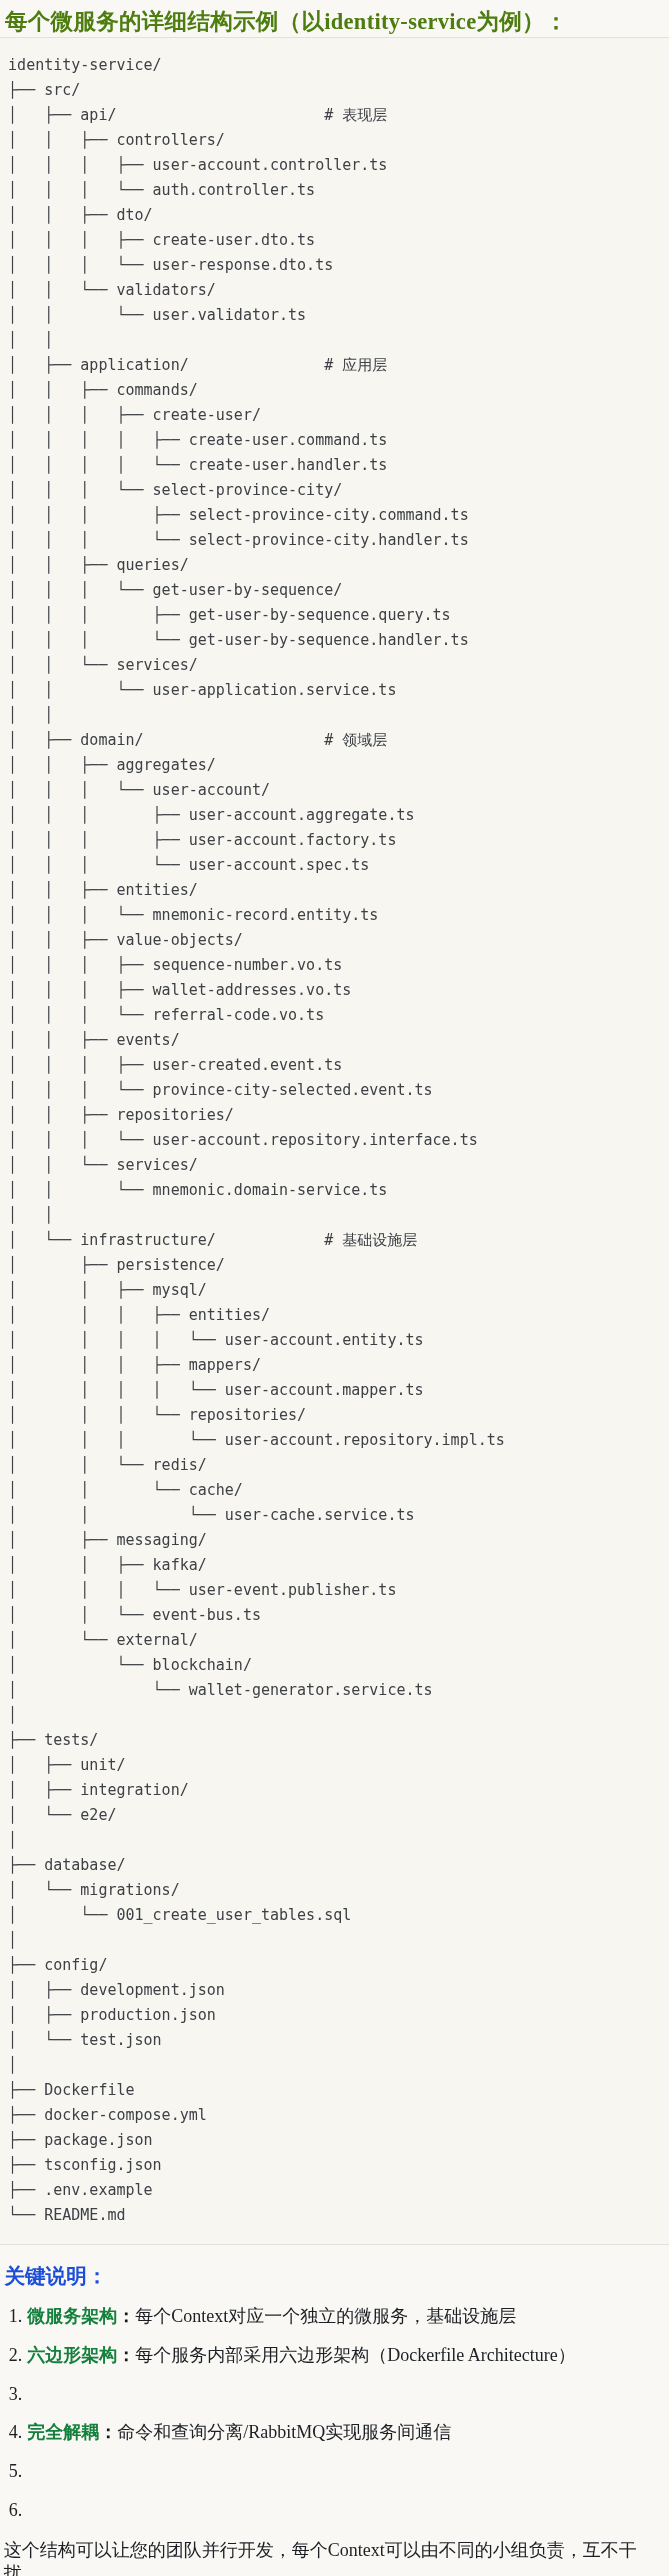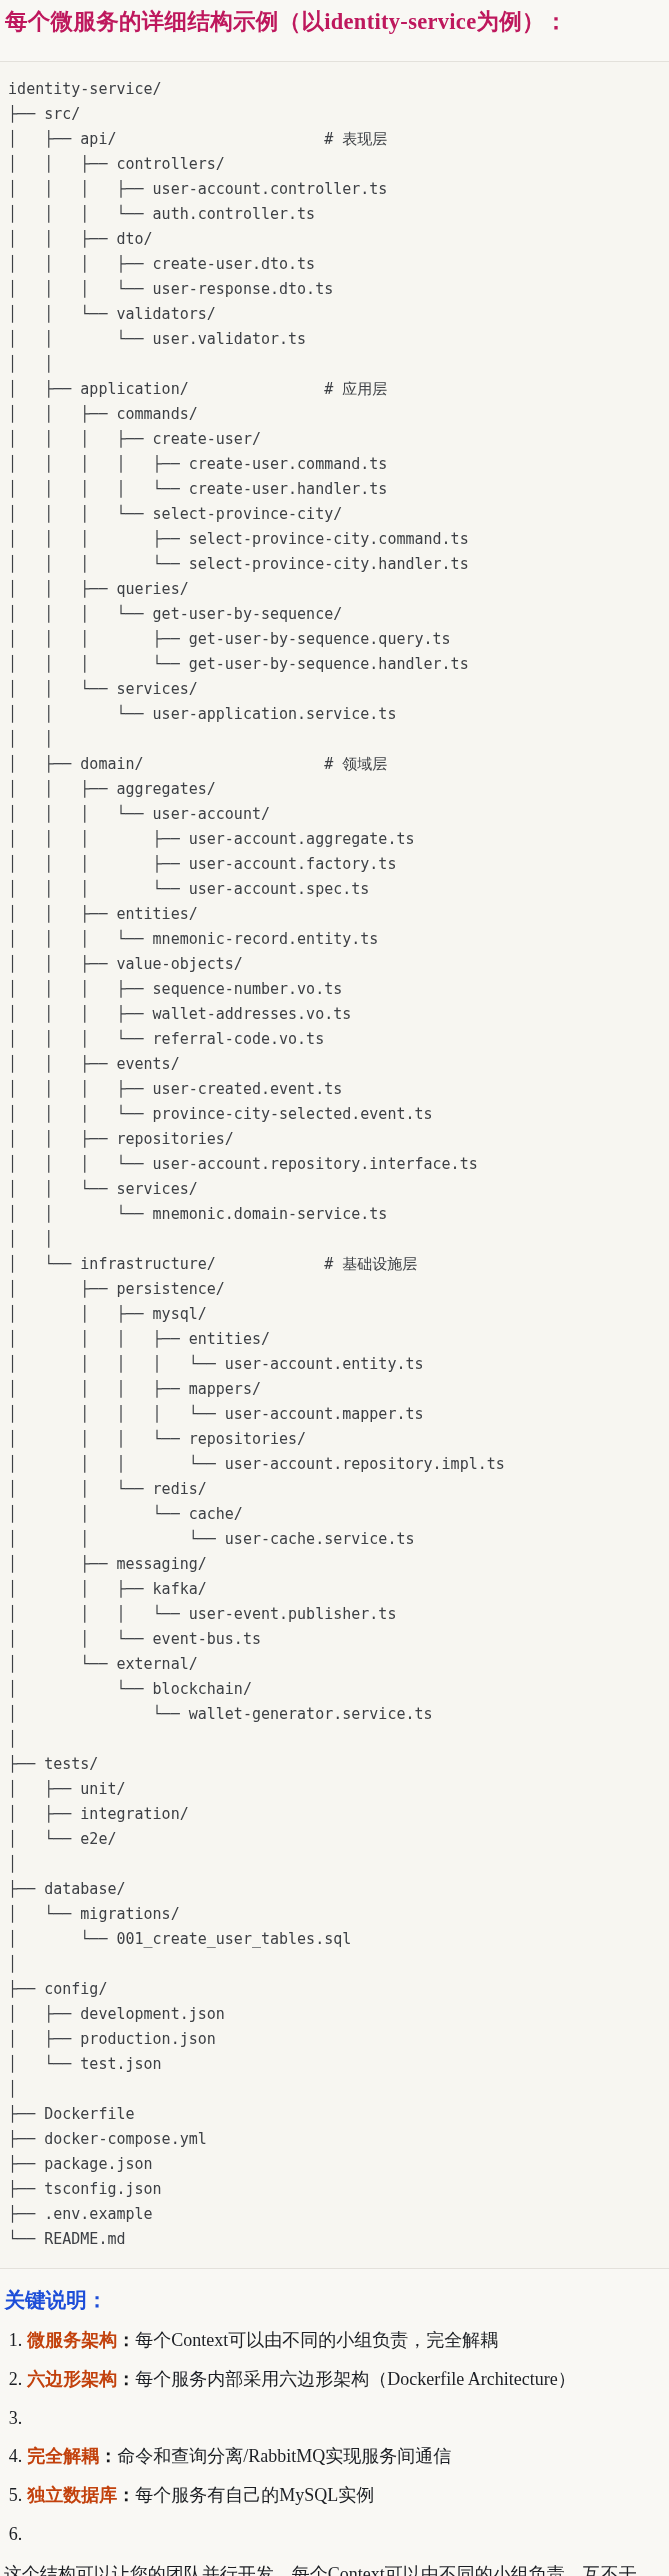--- a/index.html
+++ b/index.html
@@ -11,26 +11,26 @@
     padding: 6.3px 2.5px 15px 2.5px;
     overflow: hidden;
     font-family: "Liberation Serif", "DejaVu Serif", serif;
     color: #1c1f24;
   }
   .doc-title {
     font-family: "Liberation Serif", "DejaVu Serif", serif;
     font-weight: bold;
     font-size: 22.5px;
     line-height: 1.25;
-    color: #be185d;
+    color: #4d7c0f;
     margin: 1.3px 0 0 2.5px;
     letter-spacing: 0.3px;
   }
   .tree-block {
-    margin: 25px -2.5px 0 -2.5px;
+    margin: 1px -2.5px 0 -2.5px;
     background: #f7f6f1;
     border-top: 0.6px solid #e3e1db;
     border-bottom: 0.6px solid #e3e1db;
     padding: 15px 3.8px 16.3px 8.1px;
     overflow: hidden;
   }
   .tree-line {
     font-family: "DejaVu Sans Mono", "Liberation Mono", monospace;
     font-size: 15px;
     line-height: 25px;
@@ -52,21 +52,21 @@
     margin: 16.3px 0 0 6.3px;
     font-size: 18px;
     line-height: 1.25;
     white-space: nowrap;
   }
   .note-num {
     flex: 0 0 auto;
     margin-right: 5px;
     color: #1c1f24;
   }
-  .note-label { font-weight: bold; color: #c2410c; }
+  .note-label { font-weight: bold; color: #15803d; }
   .note-sep { font-weight: bold; color: #15171b; }
   .note-text { color: #1c1f24; }
   .footer-para {
     font-size: 18px;
     line-height: 1.3;
     color: #1c1f24;
     margin: 17.5px 0 0 1.3px;
   }
 </style>
 </head>
@@ -74,36 +74,35 @@
 
 <h1 class="doc-title">每个微服务的详细结构示例（以identity-service为例）：</h1>
 
 <pre class="tree-block"><div class="tree-line">identity-service/</div><div class="tree-line">├── src/</div><div class="tree-line">│   ├── api/                       # 表现层</div><div class="tree-line">│   │   ├── controllers/</div><div class="tree-line">│   │   │   ├── user-account.controller.ts</div><div class="tree-line">│   │   │   └── auth.controller.ts</div><div class="tree-line">│   │   ├── dto/</div><div class="tree-line">│   │   │   ├── create-user.dto.ts</div><div class="tree-line">│   │   │   └── user-response.dto.ts</div><div class="tree-line">│   │   └── validators/</div><div class="tree-line">│   │       └── user.validator.ts</div><div class="tree-line">│   │</div><div class="tree-line">│   ├── application/               # 应用层</div><div class="tree-line">│   │   ├── commands/</div><div class="tree-line">│   │   │   ├── create-user/</div><div class="tree-line">│   │   │   │   ├── create-user.command.ts</div><div class="tree-line">│   │   │   │   └── create-user.handler.ts</div><div class="tree-line">│   │   │   └── select-province-city/</div><div class="tree-line">│   │   │       ├── select-province-city.command.ts</div><div class="tree-line">│   │   │       └── select-province-city.handler.ts</div><div class="tree-line">│   │   ├── queries/</div><div class="tree-line">│   │   │   └── get-user-by-sequence/</div><div class="tree-line">│   │   │       ├── get-user-by-sequence.query.ts</div><div class="tree-line">│   │   │       └── get-user-by-sequence.handler.ts</div><div class="tree-line">│   │   └── services/</div><div class="tree-line">│   │       └── user-application.service.ts</div><div class="tree-line">│   │</div><div class="tree-line">│   ├── domain/                    # 领域层</div><div class="tree-line">│   │   ├── aggregates/</div><div class="tree-line">│   │   │   └── user-account/</div><div class="tree-line">│   │   │       ├── user-account.aggregate.ts</div><div class="tree-line">│   │   │       ├── user-account.factory.ts</div><div class="tree-line">│   │   │       └── user-account.spec.ts</div><div class="tree-line">│   │   ├── entities/</div><div class="tree-line">│   │   │   └── mnemonic-record.entity.ts</div><div class="tree-line">│   │   ├── value-objects/</div><div class="tree-line">│   │   │   ├── sequence-number.vo.ts</div><div class="tree-line">│   │   │   ├── wallet-addresses.vo.ts</div><div class="tree-line">│   │   │   └── referral-code.vo.ts</div><div class="tree-line">│   │   ├── events/</div><div class="tree-line">│   │   │   ├── user-created.event.ts</div><div class="tree-line">│   │   │   └── province-city-selected.event.ts</div><div class="tree-line">│   │   ├── repositories/</div><div class="tree-line">│   │   │   └── user-account.repository.interface.ts</div><div class="tree-line">│   │   └── services/</div><div class="tree-line">│   │       └── mnemonic.domain-service.ts</div><div class="tree-line">│   │</div><div class="tree-line">│   └── infrastructure/            # 基础设施层</div><div class="tree-line">│       ├── persistence/</div><div class="tree-line">│       │   ├── mysql/</div><div class="tree-line">│       │   │   ├── entities/</div><div class="tree-line">│       │   │   │   └── user-account.entity.ts</div><div class="tree-line">│       │   │   ├── mappers/</div><div class="tree-line">│       │   │   │   └── user-account.mapper.ts</div><div class="tree-line">│       │   │   └── repositories/</div><div class="tree-line">│       │   │       └── user-account.repository.impl.ts</div><div class="tree-line">│       │   └── redis/</div><div class="tree-line">│       │       └── cache/</div><div class="tree-line">│       │           └── user-cache.service.ts</div><div class="tree-line">│       ├── messaging/</div><div class="tree-line">│       │   ├── kafka/</div><div class="tree-line">│       │   │   └── user-event.publisher.ts</div><div class="tree-line">│       │   └── event-bus.ts</div><div class="tree-line">│       └── external/</div><div class="tree-line">│           └── blockchain/</div><div class="tree-line">│               └── wallet-generator.service.ts</div><div class="tree-line">│</div><div class="tree-line">├── tests/</div><div class="tree-line">│   ├── unit/</div><div class="tree-line">│   ├── integration/</div><div class="tree-line">│   └── e2e/</div><div class="tree-line">│</div><div class="tree-line">├── database/</div><div class="tree-line">│   └── migrations/</div><div class="tree-line">│       └── 001_create_user_tables.sql</div><div class="tree-line">│</div><div class="tree-line">├── config/</div><div class="tree-line">│   ├── development.json</div><div class="tree-line">│   ├── production.json</div><div class="tree-line">│   └── test.json</div><div class="tree-line">│</div><div class="tree-line">├── Dockerfile</div><div class="tree-line">├── docker-compose.yml</div><div class="tree-line">├── package.json</div><div class="tree-line">├── tsconfig.json</div><div class="tree-line">├── .env.example</div><div class="tree-line">└── README.md</div></pre>
 
 <h2 class="notes-heading">关键说明：</h2>
 
 <div class="notes-list">
     <div class="note-item">
     <span class="note-num">1.</span>
-    <span><span class="note-label">微服务架构</span><span class="note-sep">：</span><span class="note-text">每个Context可以由不同的小组负责，完全解耦</span></span>
+    <span><span class="note-label">微服务架构</span><span class="note-sep">：</span><span class="note-text">每个Context对应一个独立的微服务，基础设施层</span></span>
   </div>
     <div class="note-item">
     <span class="note-num">2.</span>
     <span><span class="note-label">六边形架构</span><span class="note-sep">：</span><span class="note-text">每个服务内部采用六边形架构（Dockerfile Architecture）</span></span>
   </div>
     <div class="note-item">
     <span class="note-num">3.</span>
   </div>
     <div class="note-item">
     <span class="note-num">4.</span>
     <span><span class="note-label">完全解耦</span><span class="note-sep">：</span><span class="note-text">命令和查询分离/RabbitMQ实现服务间通信</span></span>
   </div>
     <div class="note-item">
     <span class="note-num">5.</span>
-    <span><span class="note-label">独立数据库</span><span class="note-sep">：</span><span class="note-text">每个服务有自己的MySQL实例</span></span>
   </div>
     <div class="note-item">
     <span class="note-num">6.</span>
   </div>
   </div>
 
 <p class="footer-para">这个结构可以让您的团队并行开发，每个Context可以由不同的小组负责，互不干扰。</p>
 
 
 </body></html>

